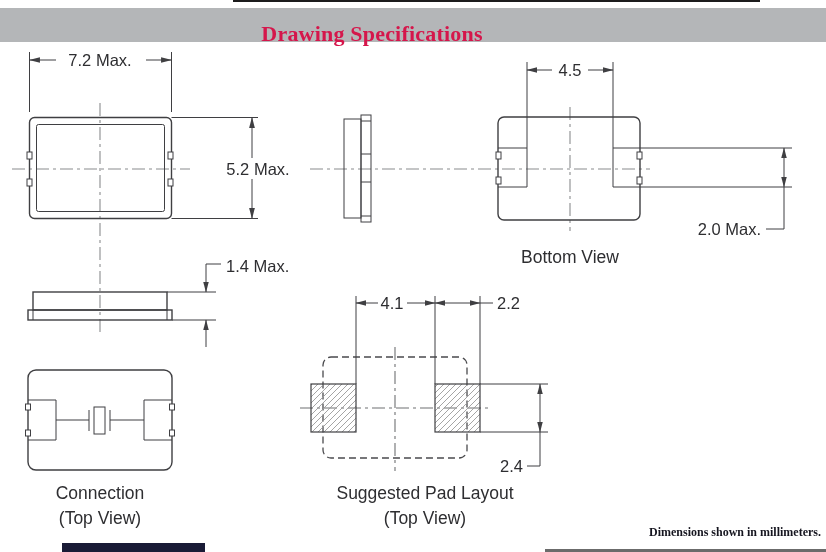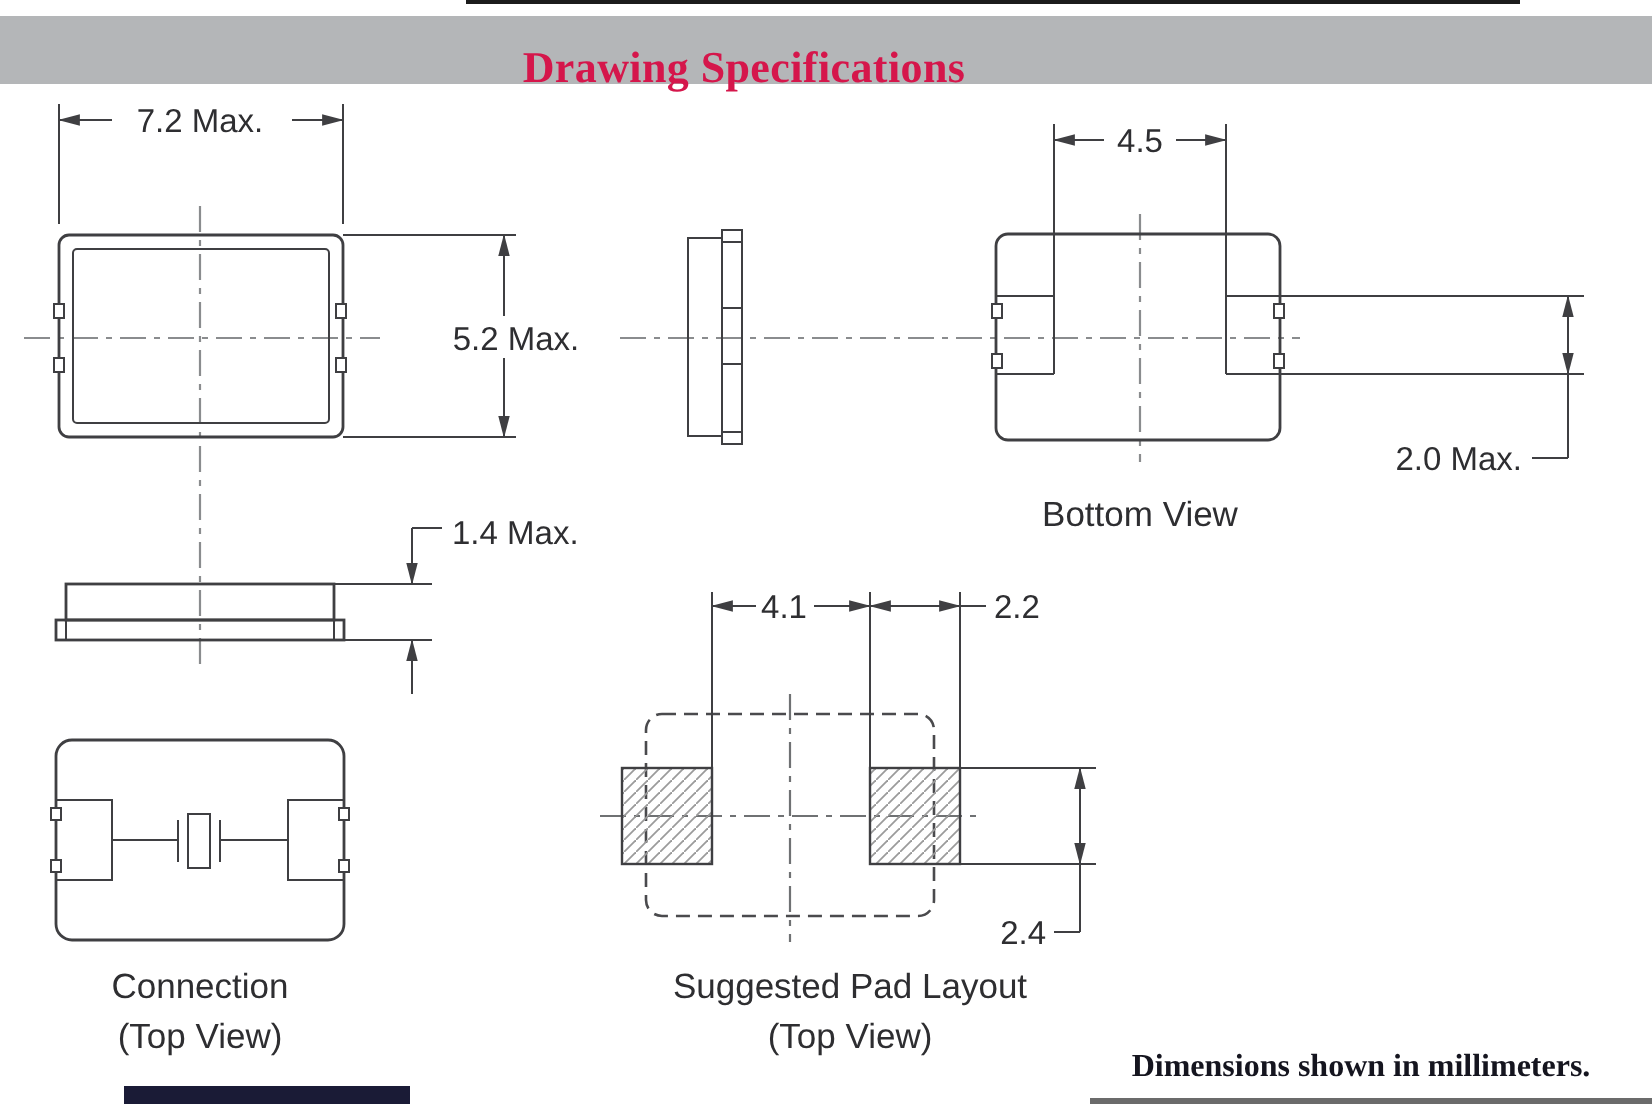--- a/index.html
+++ b/index.html
@@ -15,22 +15,22 @@
   .thin{fill:none;stroke:#3f3f42;stroke-width:1;}
   .dim{fill:none;stroke:#3f3f42;stroke-width:1;}
   .cline{fill:none;stroke:#8a8c8e;stroke-width:1.1;stroke-dasharray:13 4 3 4;}
   .cline2{fill:none;stroke:#6f7173;stroke-width:1.1;stroke-dasharray:13 4 3 4;}
   .dashed{fill:none;stroke:#4a4a4d;stroke-width:1.3;stroke-dasharray:7 4;}
   .notch{fill:#ffffff;stroke:#3f3f42;stroke-width:1;}
   .pad{fill:url(#hatch);stroke:#3f3f42;stroke-width:1.2;}
   .mask{fill:#ffffff;stroke:none;}
   text{fill:#2e2e31;font-family:"Liberation Sans",sans-serif;font-size:16.5px;}
   text.vlabel{font-size:17.5px;}
-  #footer-note{position:absolute;top:525px;left:540px;width:281px;text-align:center;
-      font-family:"Liberation Serif",serif;font-weight:bold;font-size:16px;color:#15151f;}
+  #footer-note{position:absolute;top:525px;left:540px;width:281px;text-align:right;
+      font-family:"Liberation Serif",serif;font-weight:bold;font-size:12px;color:#15151f;}
   #bottom-cut-bar{position:absolute;top:543px;left:62px;width:143px;height:9px;background:#1a1b36;}
   #bottom-cut-line{position:absolute;top:549px;left:545px;width:281px;height:3px;background:#6b6b6b;}
 </style>
 </head>
 <body>
 
 <div id="page">
 
   <div id="top-cut-line"></div>
   <div id="header-bar">

